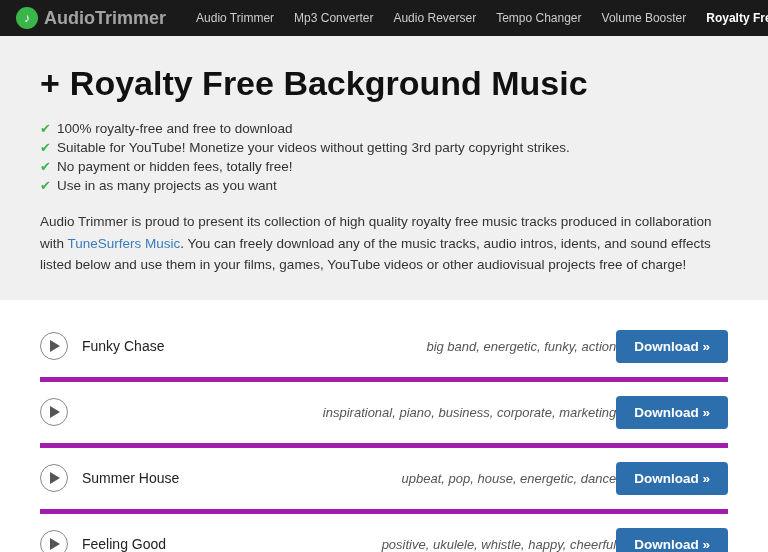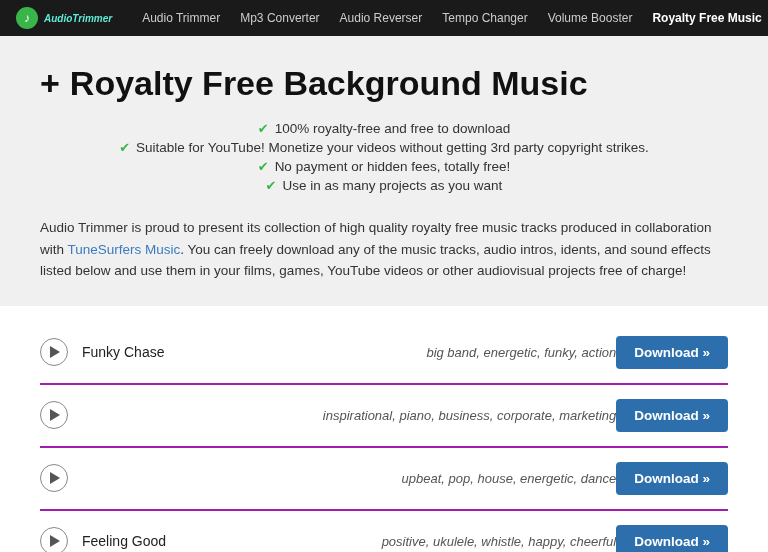--- a/index.html
+++ b/index.html
@@ -26,25 +26,24 @@
       border-radius: 50%;
       display: flex;
       align-items: center;
       justify-content: center;
       color: #fff;
       font-size: 12px;
       font-weight: bold;
       flex-shrink: 0;
     }
     .logo-text {
-      color: #5eead4;
-      font-size: 10px;
+      color: #a3a3a3;
+      font-size: 18px;
       font-weight: bold;
       white-space: nowrap;
-      font-style: italic;
     }
     .nav-links {
       display: flex;
       gap: 0;
       list-style: none;
     }
     .nav-links li a {
       color: #ccc;
       text-decoration: none;
       font-size: 12px;
@@ -73,22 +72,21 @@
       align-items: center;
       gap: 10px;
     }
     .plus-icon {
       font-size: 34px;
       font-weight: bold;
       color: #111;
     }
     .hero-bullets {
       list-style: none;
-      margin-bottom: 24px;
-      text-align: center;
+      margin-bottom: 18px;
     }
     .hero-bullets li {
       margin-bottom: 4px;
       font-size: 13.5px;
       color: #333;
     }
     .hero-bullets li::before {
       content: "✔";
       color: #3ab54a;
       margin-right: 6px;
@@ -108,21 +106,21 @@
 
     
     .music-list {
       padding: 16px 40px;
       background: #fff;
     }
     .music-row {
       display: flex;
       align-items: center;
       padding: 14px 0;
-      border-bottom: 2px solid #a21caf;
+      border-bottom: 5px solid #a21caf;
     }
     .play-btn {
       width: 28px;
       height: 28px;
       border: 1.5px solid #888;
       border-radius: 50%;
       display: flex;
       align-items: center;
       justify-content: center;
       cursor: pointer;
@@ -224,20 +222,21 @@
       <div class="play-btn">
         <div class="play-triangle"></div>
       </div>
       <div class="track-tags">inspirational, piano, business, corporate, marketing</div>
       <button class="download-btn">Download »</button>
     </div>
     <div class="music-row">
       <div class="play-btn">
         <div class="play-triangle"></div>
       </div>
+      <div class="track-name">Summer House</div>
       <div class="track-tags">upbeat, pop, house, energetic, dance</div>
       <button class="download-btn">Download »</button>
     </div>
     <div class="music-row">
       <div class="play-btn">
         <div class="play-triangle"></div>
       </div>
       <div class="track-name">Feeling Good</div>
       <div class="track-tags">positive, ukulele, whistle, happy, cheerful</div>
       <button class="download-btn">Download »</button>

